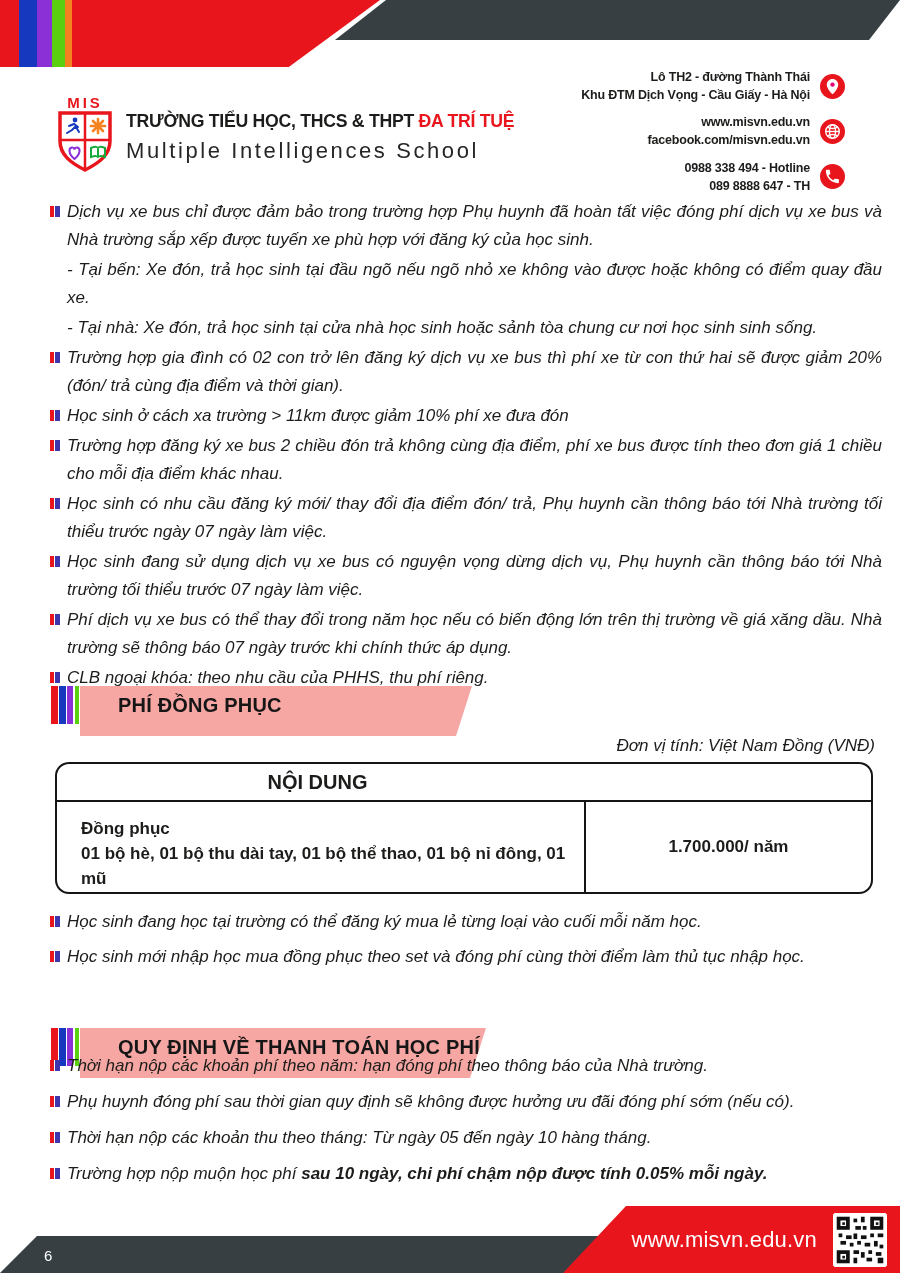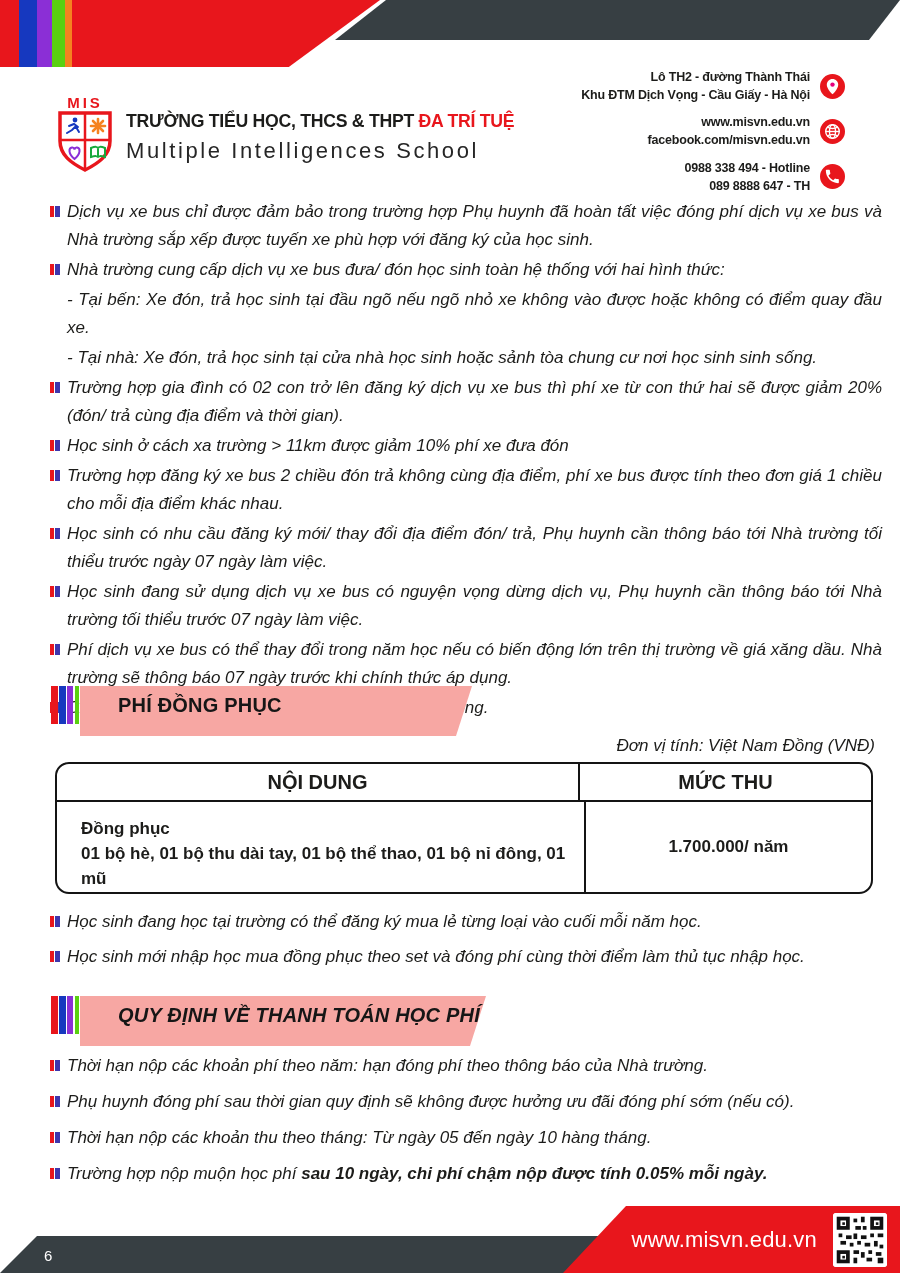--- a/index.html
+++ b/index.html
@@ -51,21 +51,21 @@
   .banner .bs{height:38px;}
   .bs.r{width:7px;background:var(--red);margin-right:1px;}
   .bs.b{width:7px;background:var(--blue);margin-right:1px;}
   .bs.p{width:6px;background:var(--purple);margin-right:2px;}
   .bs.g{width:4px;background:var(--green);margin-right:1px;}
   .banner .pink{background:var(--pink);height:50px;line-height:38px;padding-left:38px;
     font-size:20px;font-weight:bold;color:#161616;letter-spacing:.2px;
     clip-path:polygon(0 0,100% 0,calc(100% - 16px) 100%,0 100%);}
   #banner-uniform{top:686px;}
   #banner-uniform .pink{width:392px;}
-  #banner-payment{top:996px;font-style:italic;}
+  #banner-payment{top:1028px;}
   #banner-payment .pink{width:406px;}
   
   .unit-note{position:absolute;top:736px;right:25px;font-size:17px;font-style:italic;}
   .fee-table{position:absolute;left:55px;top:762px;width:818px;height:132px;
     border:2.5px solid #141414;border-radius:14px;overflow:hidden;display:flex;flex-direction:column;}
   .t-head{display:flex;height:38px;border-bottom:2.5px solid #141414;}
   .t-body{display:flex;flex:1;gap:16px;}
   .c1{width:64%;}
   .c2{width:36%;border-left:2.5px solid #141414;}
   .t-head .c1,.t-head .c2{display:flex;align-items:center;justify-content:center;
@@ -159,21 +159,20 @@
     </div>
     <svg class="contact-icon" viewBox="0 0 25 25">
       <circle cx="12.5" cy="12.5" r="12.5" fill="#e8161c"></circle>
       <path transform="translate(3.6,3.6) scale(0.74)" fill="#fff" d="M6.6 10.8c1.4 2.7 3.7 5 6.4 6.4l2.1-2.1c.3-.3.7-.4 1-.2 1.1.4 2.3.6 3.5.6.6 0 1 .4 1 1V20c0 .6-.4 1-1 1C10.6 21 3 13.4 3 4c0-.6.4-1 1-1h3.5c.6 0 1 .4 1 1 0 1.2.2 2.4.6 3.5.1.3 0 .7-.2 1l-2.3 2.3z"></path>
     </svg>
   </div>
 </div>
 
 <div class="bullets" id="bus-notes">
   <p><span class="mk"></span><span>Dịch vụ xe bus chỉ được đảm bảo trong trường hợp Phụ huynh đã hoàn tất việc đóng phí dịch vụ xe bus và Nhà trường sắp xếp được tuyến xe phù hợp với đăng ký của học sinh.</span></p>
-  <p><span class="mk"></span><span>Nhà trường cung cấp dịch vụ xe bus đưa/ đón học sinh toàn hệ thống với hai hình thức:</span></p>
   <p class="sub">- Tại bến: Xe đón, trả học sinh tại đầu ngõ nếu ngõ nhỏ xe không vào được hoặc không có điểm quay đầu xe.</p>
   <p class="sub">- Tại nhà: Xe đón, trả học sinh tại cửa nhà học sinh hoặc sảnh tòa chung cư nơi học sinh sinh sống.</p>
   <p><span class="mk"></span><span>Trường hợp gia đình có 02 con trở lên đăng ký dịch vụ xe bus thì phí xe từ con thứ hai sẽ được giảm 20% (đón/ trả cùng địa điểm và thời gian).</span></p>
   <p><span class="mk"></span><span>Học sinh ở cách xa trường &gt; 11km được giảm 10% phí xe đưa đón</span></p>
   <p><span class="mk"></span><span>Trường hợp đăng ký xe bus 2 chiều đón trả không cùng địa điểm, phí xe bus được tính theo đơn giá 1 chiều cho mỗi địa điểm khác nhau.</span></p>
   <p><span class="mk"></span><span>Học sinh có nhu cầu đăng ký mới/ thay đổi địa điểm đón/ trả, Phụ huynh cần thông báo tới Nhà trường tối thiểu trước ngày 07 ngày làm việc.</span></p>
   <p><span class="mk"></span><span>Học sinh đang sử dụng dịch vụ xe bus có nguyện vọng dừng dịch vụ, Phụ huynh cần thông báo tới Nhà trường tối thiểu trước 07 ngày làm việc.</span></p>
   <p><span class="mk"></span><span>Phí dịch vụ xe bus có thể thay đổi trong năm học nếu có biến động lớn trên thị trường về giá xăng dầu. Nhà trường sẽ thông báo 07 ngày trước khi chính thức áp dụng.</span></p>
   <p><span class="mk"></span><span>CLB ngoại khóa: theo nhu cầu của PHHS, thu phí riêng.</span></p>
 </div>
@@ -184,21 +183,20 @@
   <span class="bs p"></span>
   <span class="bs g"></span>
   <span class="pink">PHÍ ĐỒNG PHỤC</span>
 </div>
 
 <div class="unit-note">Đơn vị tính: Việt Nam Đồng (VNĐ)</div>
 
 <div class="fee-table">
   <div class="t-head">
     <div class="c1">NỘI DUNG</div>
-    <div class="c2">MỨC THU</div>
   </div>
   <div class="t-body">
     <div class="c1">
       <div>Đồng phục</div>
       <div>01 bộ hè, 01 bộ thu dài tay, 01 bộ thể thao, 01 bộ nỉ đông, 01 mũ</div>
     </div>
     <div class="c2">1.700.000/ năm</div>
   </div>
 </div>
 

